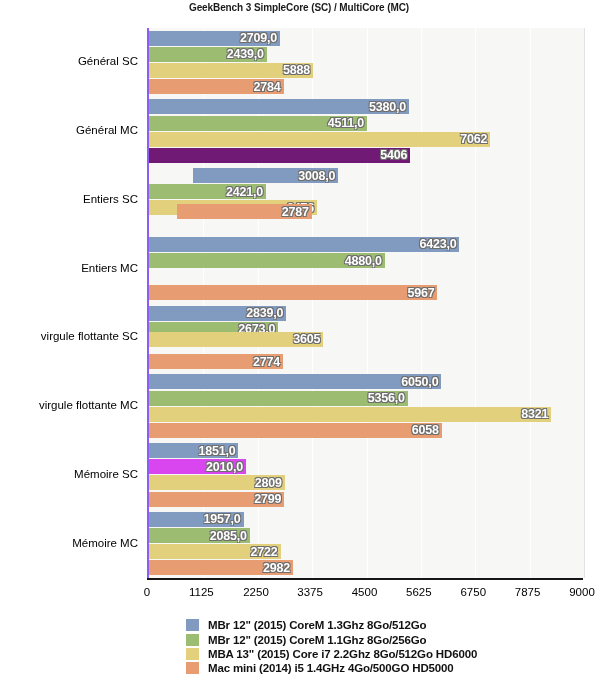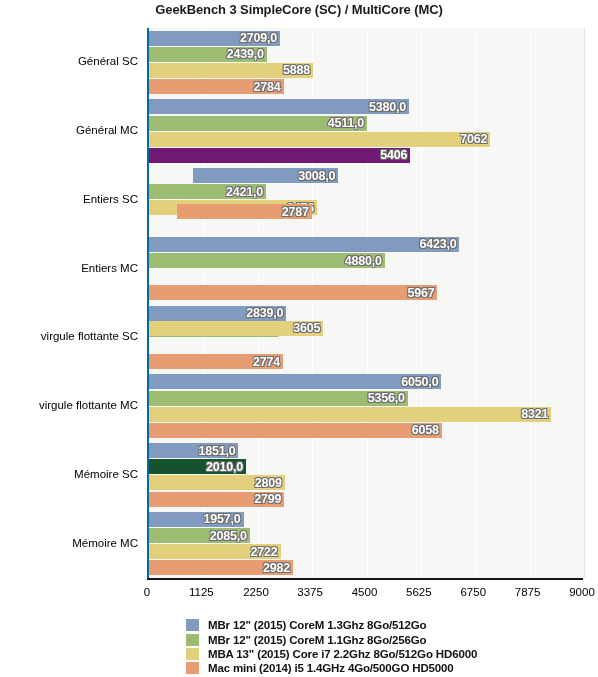--- a/index.html
+++ b/index.html
@@ -20,34 +20,34 @@
     left: 0; top: 0;
     width: 598px;
     height: 677px;
   }
   #chart-title {
     position: absolute;
     left: 0;
     top: 2px;
     width: 598px;
     text-align: center;
-    font-size: 13px;
+    font-size: 10px;
     font-weight: bold;
     letter-spacing: -0.1px;
     color: #1a1a1a;
   }
   
   #plot-area {
     position: absolute;
     left: 147px;
     top: 28px;
     width: 435px;
     height: 550px;
     background: #f7f7f6;
-    border-left: 2px solid #0369a1;
+    border-left: 2px solid #8b5cf6;
     box-sizing: content-box;
   }
   #plot-inner {
     position: absolute;
     left: 0; top: 0;
     width: 100%;
     height: 100%;
   }
   .gridline {
     position: absolute;
@@ -251,21 +251,21 @@
           <div class="bar-row" style="top: 0px; width: 100%;">
             <div class="bar" title="MBr 12&quot; (2015) CoreM 1.3Ghz 8Go/512Go — virgule flottante SC: 2839,0" style="width: 137.218px; background: rgb(128, 155, 191);">
               <div class="bar-label">2839,0</div>
             </div>
           </div>
           <div class="bar-row" style="top: 16.2px; width: 100%;">
             <div class="bar" title="MBr 12&quot; (2015) CoreM 1.1Ghz 8Go/256Go — virgule flottante SC: 2673,0" style="width: 129.195px; background: rgb(156, 188, 114); text-align: center;">
               <div class="bar-label">2673,0</div>
             </div>
           </div>
-          <div class="bar-row" style="top: 15px; width: 100%;">
+          <div class="bar-row" style="top: 26px; width: 100%;">
             <div class="bar" title="MBA  13&quot; (2015)  Core i7 2.2Ghz 8Go/512Go HD6000 — virgule flottante SC: 3605" style="width: 174.242px; background: rgb(226, 208, 124);">
               <div class="bar-label">3605</div>
             </div>
           </div>
           <div class="bar-row" style="top: 48.6px; width: 100%;">
             <div class="bar" title="Mac mini (2014) i5 1.4GHz 4Go/500GO HD5000 — virgule flottante SC: 2774" style="width: 134.077px; background: rgb(232, 156, 114);">
               <div class="bar-label">2774</div>
             </div>
           </div>
         </div>
@@ -291,21 +291,21 @@
             </div>
           </div>
         </div>
         <div class="bar-group" style="top: 415.075px; height: 63.6px;">
           <div class="bar-row" style="top: 0px; width: 100%;">
             <div class="bar" title="MBr 12&quot; (2015) CoreM 1.3Ghz 8Go/512Go — Mémoire SC: 1851,0" style="width: 89.465px; background: rgb(128, 155, 191);">
               <div class="bar-label">1851,0</div>
             </div>
           </div>
           <div class="bar-row" style="top: 16.2px; width: 100%;">
-            <div class="bar" title="MBr 12&quot; (2015) CoreM 1.1Ghz 8Go/256Go — Mémoire SC: 2010,0" style="width: 97.15px; background: #14532d;">
+            <div class="bar" title="MBr 12&quot; (2015) CoreM 1.1Ghz 8Go/256Go — Mémoire SC: 2010,0" style="width: 97.15px; background: #d946ef;">
               <div class="bar-label">2010,0</div>
             </div>
           </div>
           <div class="bar-row" style="top: 32.4px; width: 100%;">
             <div class="bar" title="MBA  13&quot; (2015)  Core i7 2.2Ghz 8Go/512Go HD6000 — Mémoire SC: 2809" style="width: 135.768px; background: rgb(226, 208, 124);">
               <div class="bar-label">2809</div>
             </div>
           </div>
           <div class="bar-row" style="top: 48.6px; width: 100%;">
             <div class="bar" title="Mac mini (2014) i5 1.4GHz 4Go/500GO HD5000 — Mémoire SC: 2799" style="width: 135.285px; background: rgb(232, 156, 114);">

